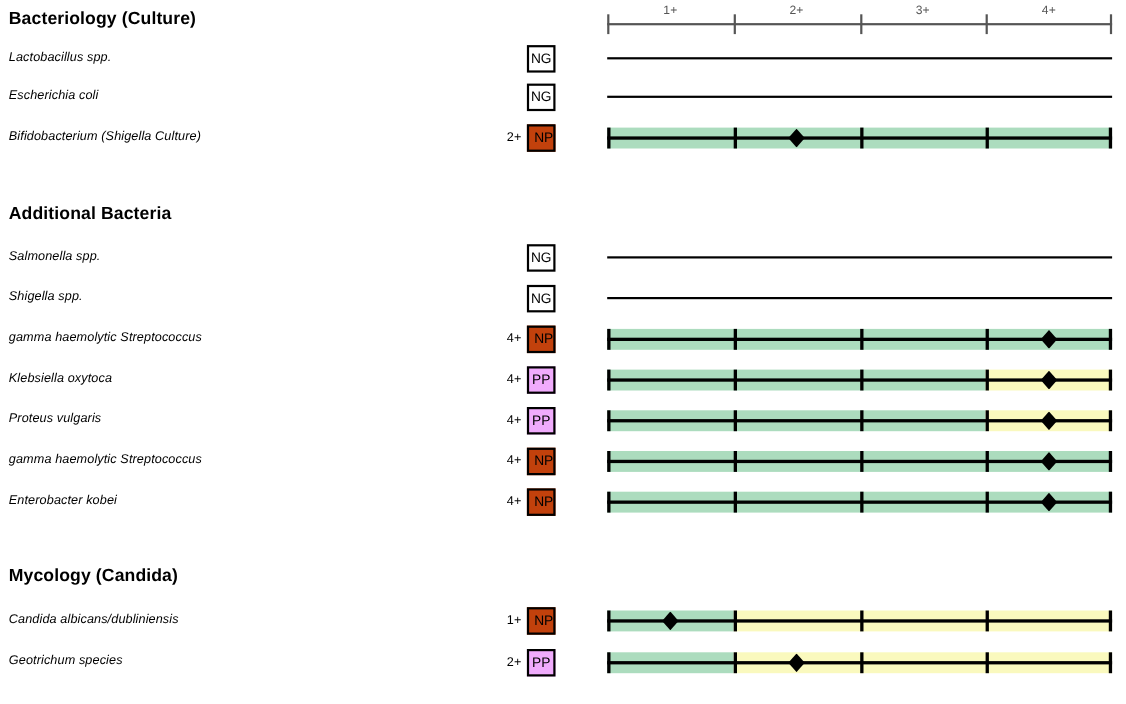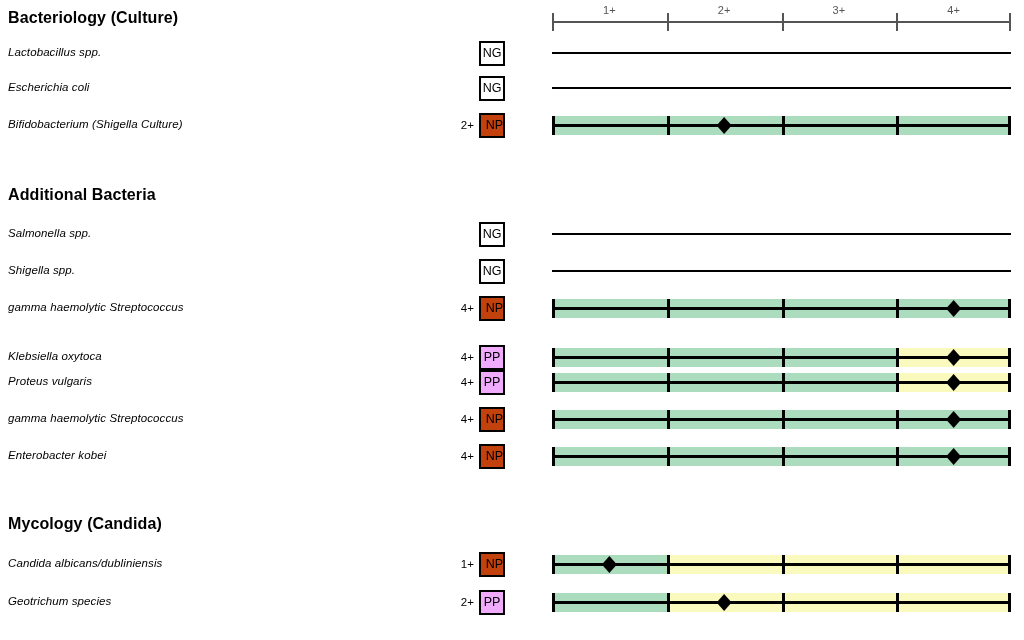--- a/index.html
+++ b/index.html
@@ -165,21 +165,21 @@
           <div class="bar-band green" style="left: 0px; width: 459px;"></div>
           <div class="bar-line"></div>
           <div class="bar-endcap" style="left: 0px;"></div>
           <div class="bar-sep" style="left: 114.75px;"></div>
           <div class="bar-sep" style="left: 229.5px;"></div>
           <div class="bar-sep" style="left: 344.25px;"></div>
           <div class="bar-endcap" style="left: 456px;"></div>
           <div class="marker" style="left: 394.125px;"></div>
         </div>
       </div>
-      <div class="row" style="top: 344px;">
+      <div class="row" style="top: 332px;">
         <div class="row-label">Klebsiella oxytoca</div>
         <div class="row-value" style="left: 434px;">4+</div>
         <div class="badge pp" style="left: 479px;">PP</div>
         <div class="bar">
           <div class="bar-band green" style="left: 0px; width: 344.25px;"></div>
           <div class="bar-band yellow" style="left: 344.25px; width: 114.75px;"></div>
           <div class="bar-line"></div>
           <div class="bar-endcap" style="left: 0px;"></div>
           <div class="bar-sep" style="left: 114.75px;"></div>
           <div class="bar-sep" style="left: 229.5px;"></div>

